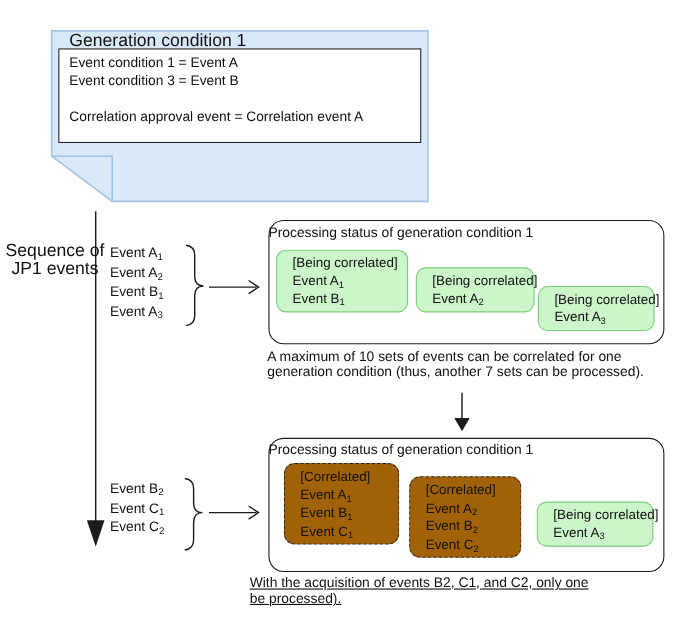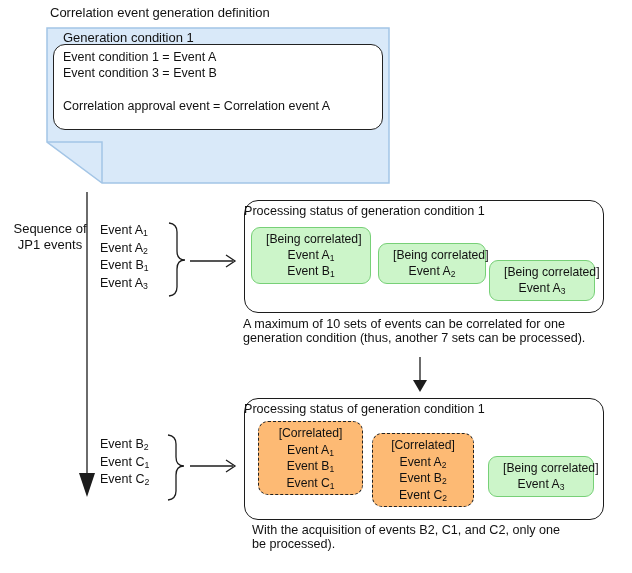--- a/index.html
+++ b/index.html
@@ -3,52 +3,52 @@
 <meta charset="utf-8">
 <style>
   html,body{margin:0;padding:0;background:#fff;}
   #stage{
     position:relative;width:632px;height:573px;overflow:hidden;
     font-family:"Liberation Sans","DejaVu Sans",sans-serif;
     color:#111;background:#fff;
   }
   #stage *{box-sizing:border-box;}
   .abs{position:absolute;}
-  .txt{font-size:13px;line-height:15px;white-space:nowrap;}
+  .txt{font-size:16px;line-height:15px;white-space:nowrap;}
   #page-title{left:50px;top:5px;font-size:13px;}
   
   #callout-header{left:63px;top:30px;}
   #def-box{
     left:53px;top:44px;width:330px;height:86px;background:#fff;
-    border:1.3px solid #222;border-radius:12px;padding:4px 0 12px 9px;
+    border:1.3px solid #222;border-radius:0;padding:4px 0 12px 9px;
   }
   #def-box .line{font-size:12.5px;line-height:16.3px;white-space:nowrap;}
   #def-box .blank{height:16.3px;}
   
   #seq-label{left:0px;top:221px;width:100px;text-align:center;line-height:15.5px;}
   .evlist{font-size:12.5px;}
   #evlist1{left:100px;top:222px;line-height:17.6px;}
   #evlist2{left:100px;top:436px;line-height:17.6px;}
   sub{font-size:0.7em;vertical-align:-0.28em;line-height:0;}
   
   .procbox{background:#fff;border:1.6px solid #1c1c1c;border-radius:14px;}
   #procbox1{left:244px;top:200px;width:360px;height:113px;}
   #procbox2{left:244px;top:398px;width:360px;height:122px;}
   .procbox-title{font-size:12.6px;white-space:nowrap;}
   #procbox1-title{left:244px;top:204px;width:360px;}
   #procbox2-title{left:244px;top:402px;width:360px;}
   
-  .set{position:absolute;text-align:center;font-size:12.2px;line-height:16px;padding:3px 14px;white-space:nowrap;}
+  .set{position:absolute;font-size:12.2px;line-height:16px;padding:3px 14px;white-space:nowrap;}
   .set.green{background:var(--green_fill,#ccf5c9);border:1.4px solid var(--green_border,#77d077);border-radius:9px;}
-  .set.dashed{background:#fdba74;border:1.6px dashed #222;border-radius:10px;line-height:16.5px;}
+  .set.dashed{background:#a16207;border:1.6px dashed #222;border-radius:10px;line-height:16.5px;}
   .set .status{white-space:nowrap;}
   
   .caption{font-size:12.6px;line-height:14px;}
   #caption1{left:243px;top:317px;}
-  #caption2{left:252px;top:523px;}
+  #caption2{left:227px;top:523px;text-decoration:underline;}
   .caption div{white-space:nowrap;}
   
   #shapes{left:0;top:0;}
   .callout-shape{fill:var(--callout_fill,#d9e9f9);stroke:var(--callout_border,#a5c6e5);stroke-width:1.5;}
   .fold{fill:none;stroke:var(--callout_border,#a5c6e5);stroke-width:1.5;}
   .ln{fill:none;stroke:#1c1c1c;stroke-width:1.3;}
   .fillhead{fill:#1c1c1c;stroke:none;}
 </style>
 </head>
 <body>
@@ -63,21 +63,20 @@
     <path class="ln" d="M169,223 Q177,224 177,232 L177,251 Q177,260 185,260 Q177,260 177,269 L177,287 Q177,295 169,296"></path>
     <line class="ln" x1="190" y1="261" x2="233" y2="261"></line>
     <polyline class="ln" points="226,255 235,261 226,267"></polyline>
     <line class="ln" x1="420" y1="357" x2="420" y2="381"></line>
     <polygon class="fillhead" points="413,380 427,380 420,392"></polygon>
     <path class="ln" d="M168,435 Q176,436 176,444 L176,457 Q176,466 184,466 Q176,466 176,475 L176,491 Q176,499 168,500"></path>
     <line class="ln" x1="190" y1="466" x2="233" y2="466"></line>
     <polyline class="ln" points="226,460 235,466 226,472"></polyline>
   </svg>
 
-  <div id="page-title" class="abs txt">Correlation event generation definition</div>
 
   <div id="callout-header" class="abs txt">Generation condition 1</div>
 
   <div id="def-box" class="abs">
     <div class="line">Event condition 1 = Event A</div>
     <div class="line">Event condition 3 = Event B</div>
     <div class="line blank"></div>
     <div class="line">Correlation approval event = Correlation event A</div>
   </div>
 

